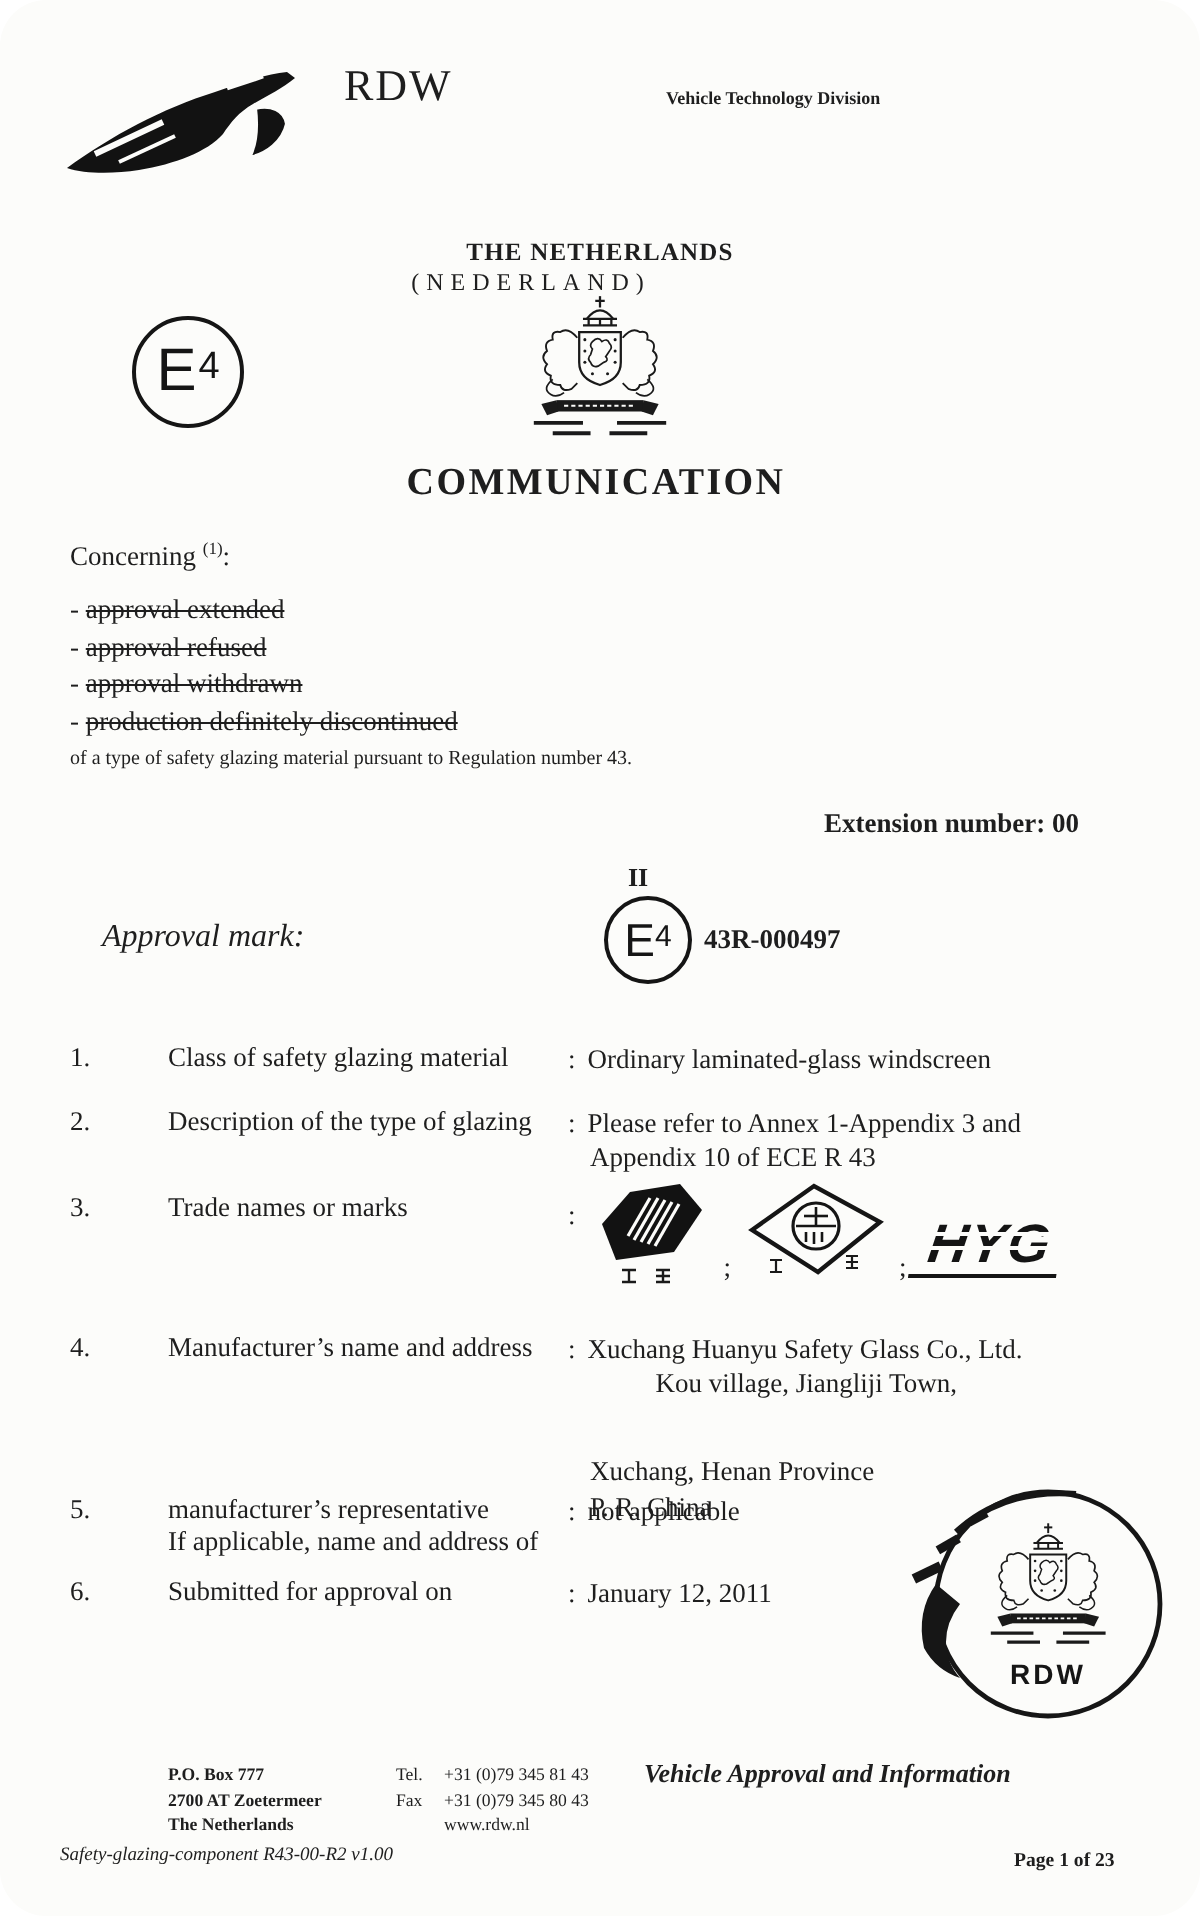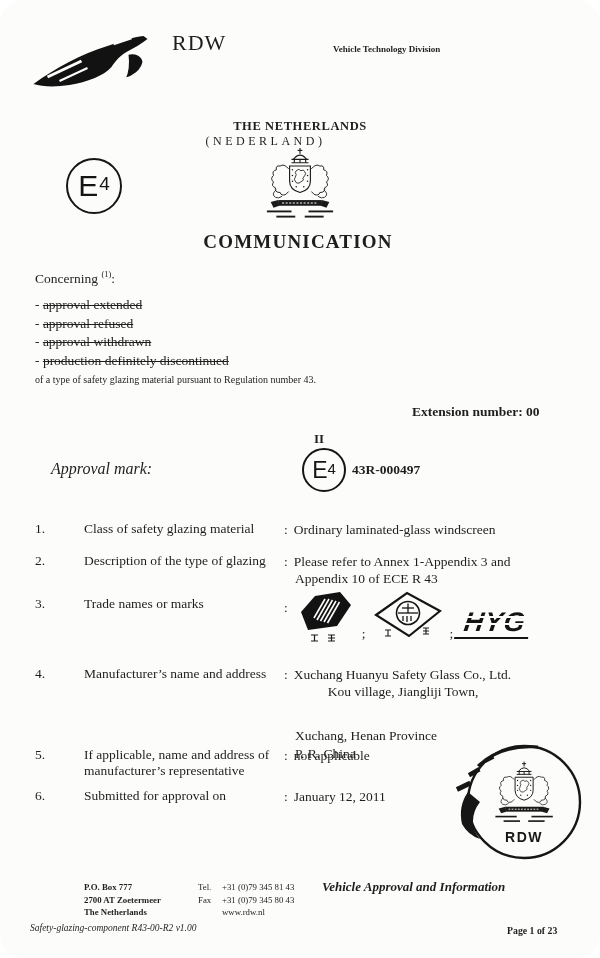--- a/index.html
+++ b/index.html
@@ -242,22 +242,22 @@
       <div><span class="item-colon">:</span><span>Xuchang Huanyu Safety Glass Co., Ltd.</span></div>
       <div style="padding-left:11px;text-align:center;"><span>Kou village, Jiangliji Town,</span></div>
       <div style="padding-left:11px;margin-top:27px;"><span>Xuchang, Henan Province</span></div>
       <div style="padding-left:11px;"><span>P. R. China</span></div>
     </span>
   </div>
 
   <div class="row row5">
     <span class="item-no">5.</span>
     <span class="item-label">
+      <div>manufacturer’s representative</div>
       <div>If applicable, name and address of</div>
-      <div>manufacturer’s representative</div>
     </span>
     <span class="item-value"><span class="item-colon">:</span><span>not applicable</span></span>
   </div>
 
   <div class="row row6">
     <span class="item-no">6.</span>
     <span class="item-label">Submitted for approval on</span>
     <span class="item-value"><span class="item-colon">:</span><span>January 12, 2011</span></span>
   </div>
 

